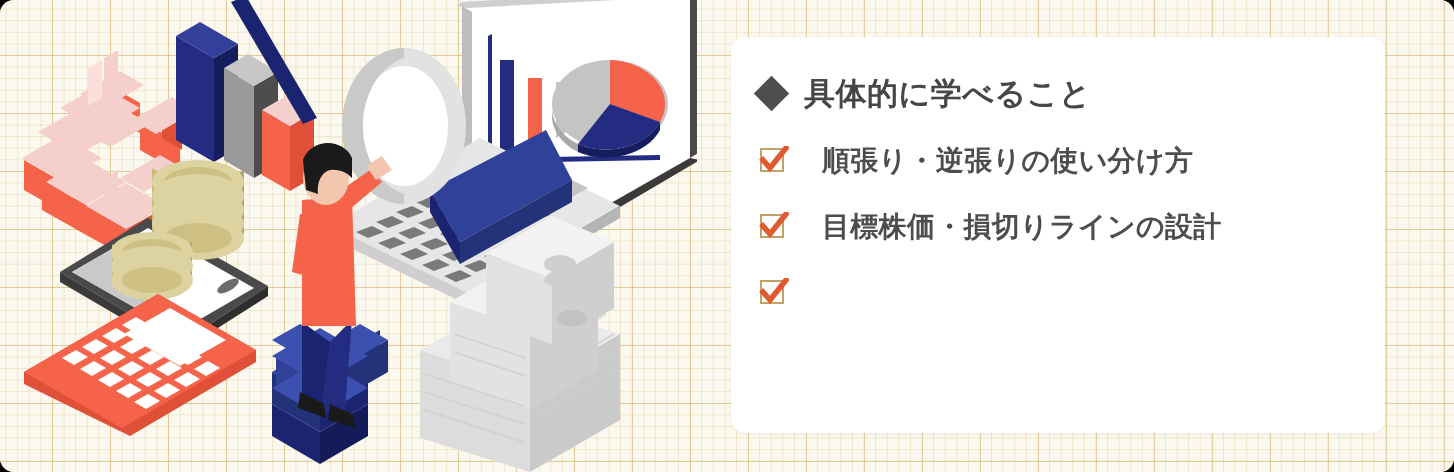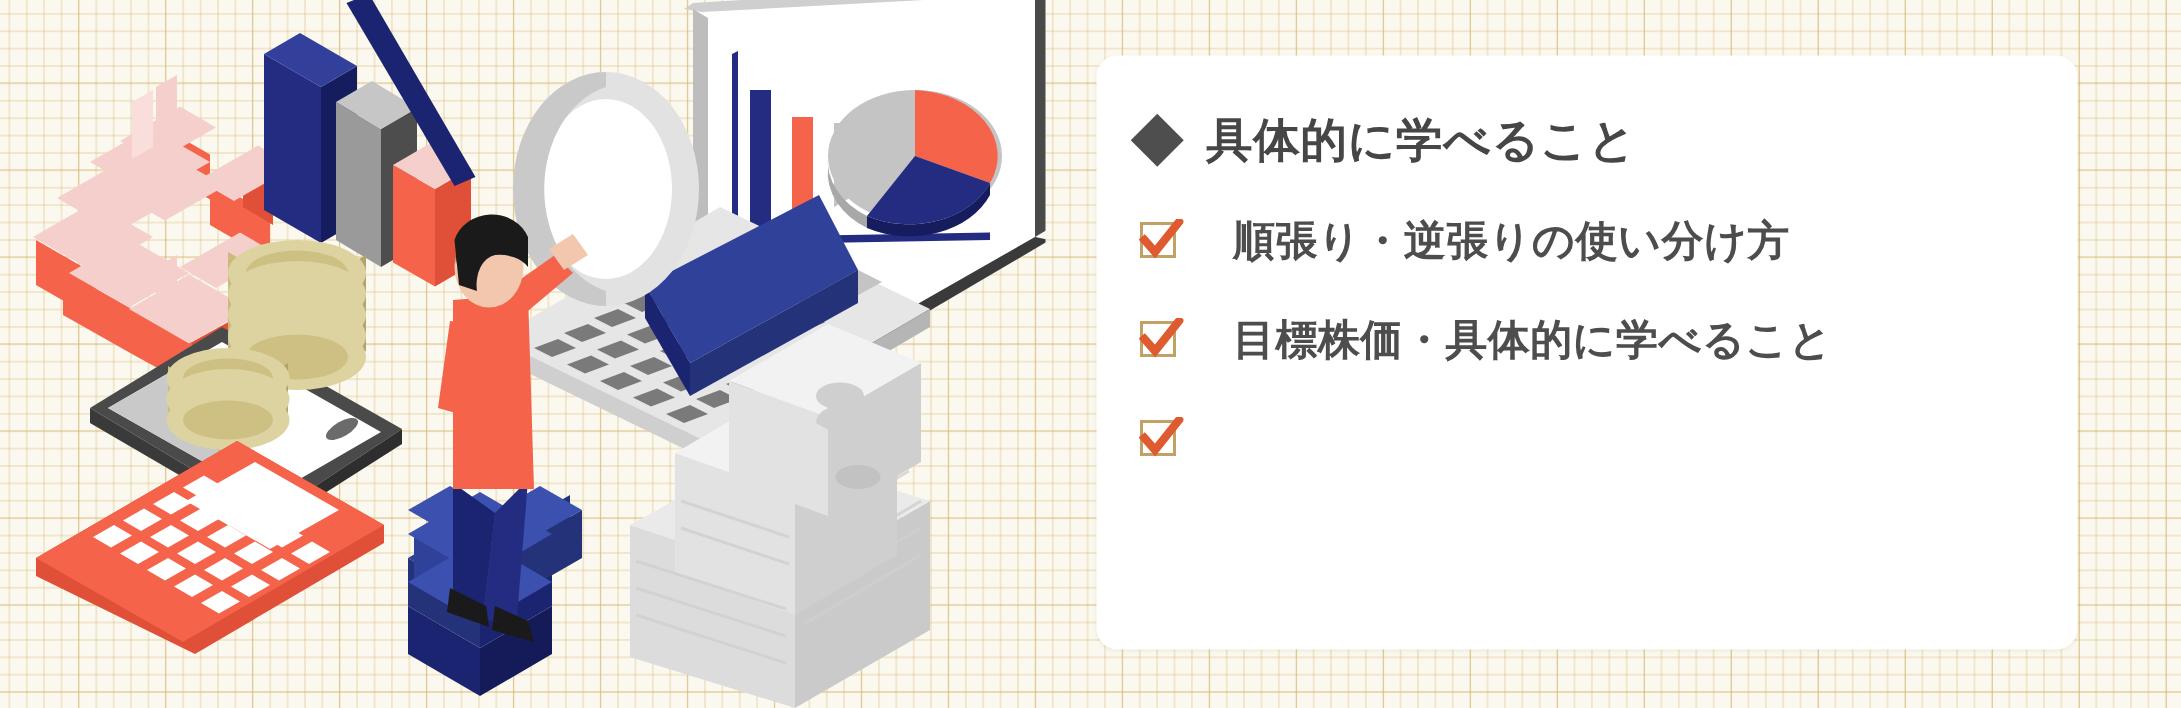--- a/index.html
+++ b/index.html
@@ -1,21 +1,21 @@
 <!DOCTYPE html>
 <html><head>
 <meta charset="utf-8">
 <style>
   html,body{margin:0;padding:0;}
   body{
     width:1454px;height:472px;overflow:hidden;
     font-family:"Liberation Sans","DejaVu Sans",sans-serif;
     background:#000;
   }
-  #stage{position:relative;width:1454px;height:472px;overflow:hidden;background:#fca5a5;}
+  #stage{position:relative;width:1454px;height:472px;overflow:hidden;background:#fca5a5;border-radius:14px;}
 
   
   .gridbg{
     position:absolute;inset:0;
     background-color:#fbf9ef;
     background-image:
       linear-gradient(to right, rgba(214,180,110,.55) 1px, transparent 1px),
       linear-gradient(to bottom, rgba(214,180,110,.55) 1px, transparent 1px),
       linear-gradient(to right, rgba(214,180,110,.28) 1px, transparent 1px),
       linear-gradient(to bottom, rgba(214,180,110,.28) 1px, transparent 1px);
@@ -321,21 +321,21 @@
         <span class="item-text">順張り・逆張りの使い分け方</span>
       </div>
 
       <div class="item">
         <span class="cbox">
           <span class="box"></span>
           <svg viewBox="0 0 30 30" xmlns="http://www.w3.org/2000/svg">
             <path d="M4 14 L11 22 L27 2" stroke="#e05a30" stroke-width="5.5" fill="none" stroke-linecap="square" stroke-linejoin="miter"></path>
           </svg>
         </span>
-        <span class="item-text">目標株価・具体的に学べること</span>
+        <span class="item-text">目標株価・損切りラインの設計</span>
       </div>
 
       <div class="item">
         <span class="cbox">
           <span class="box"></span>
           <svg viewBox="0 0 30 30" xmlns="http://www.w3.org/2000/svg">
             <path d="M4 14 L11 22 L27 2" stroke="#e05a30" stroke-width="5.5" fill="none" stroke-linecap="square" stroke-linejoin="miter"></path>
           </svg>
         </span>
       </div>

